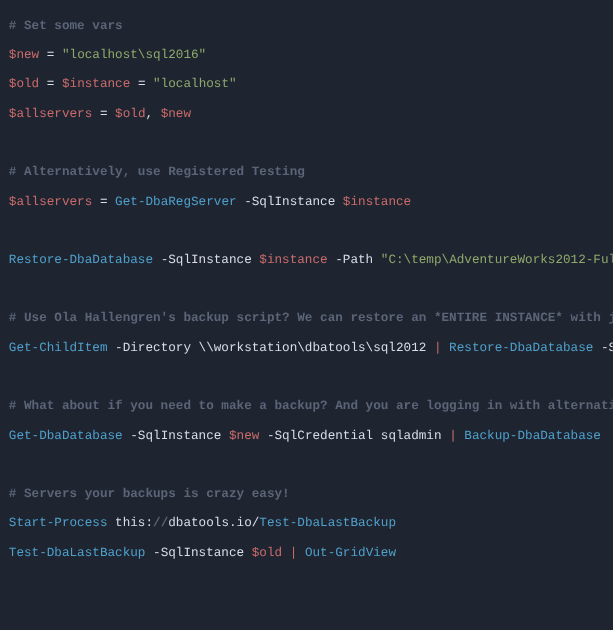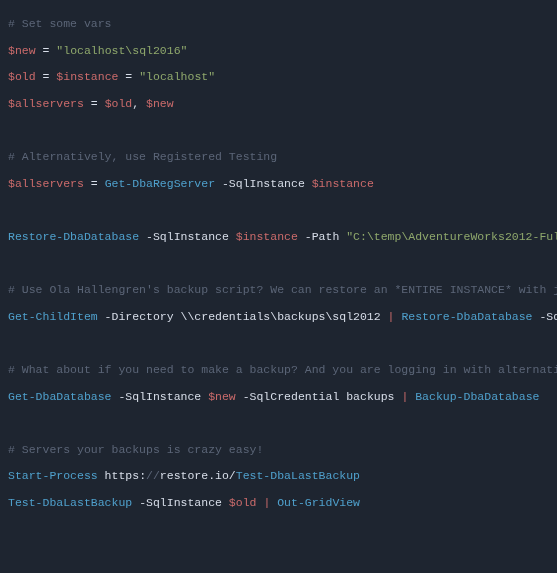--- a/index.html
+++ b/index.html
@@ -10,21 +10,21 @@
     line-height: 13.3px;
     color:#d8dee9;
     width:557px;
   }
   .editor {
     padding: 4px 8px 12px 8px;
     white-space: pre;
     overflow: hidden;
     width:541px;
   }
-  .c-comment { color:#5b6577; }
+  .c-comment { color:#5b6577;font-weight:bold; }
   .c-var     { color:#cb6b6b;text-align:right; }
   .c-op      { color:#d8dee9; }
   .c-text    { color:#d8dee9; }
   .c-str     { color:#8fa86c; }
   .c-cmd     { color:#4fa0cc; }
   .c-param   { color:#d8dee9; }
   .c-pipe    { color:#cb6b6b; }
   .line { display:block; height:13.3px; }
 </style>
 </head>
@@ -35,27 +35,27 @@
 <span class="line"><span class="c-var">$new</span><span class="c-op"> = </span><span class="c-str">"localhost\sql2016"</span></span>
 <span class="line"><span class="c-var">$old</span><span class="c-op"> = </span><span class="c-var">$instance</span><span class="c-op"> = </span><span class="c-str">"localhost"</span></span>
 <span class="line"><span class="c-var">$allservers</span><span class="c-op"> = </span><span class="c-var">$old</span><span class="c-op">, </span><span class="c-var">$new</span></span>
 <span class="line"></span>
 <span class="line"><span class="c-comment"># Alternatively, use Registered Testing</span></span>
 <span class="line"><span class="c-var">$allservers</span><span class="c-op"> = </span><span class="c-cmd">Get-DbaRegServer</span><span class="c-param"> -SqlInstance </span><span class="c-var">$instance</span></span>
 <span class="line"></span>
 <span class="line"><span class="c-cmd">Restore-DbaDatabase</span><span class="c-param"> -SqlInstance </span><span class="c-var">$instance</span><span class="c-param"> -Path </span><span class="c-str">"C:\temp\AdventureWorks2012-Full Database Backup.bak"</span></span>
 <span class="line"></span>
 <span class="line"><span class="c-comment"># Use Ola Hallengren's backup script? We can restore an *ENTIRE INSTANCE* with just one line</span></span>
-<span class="line"><span class="c-cmd">Get-ChildItem</span><span class="c-param"> -Directory \\credentials\backups\sql2012 </span><span class="c-pipe">|</span><span class="c-cmd"> Restore-DbaDatabase</span><span class="c-param"> -SqlInstance </span></span>
+<span class="line"><span class="c-cmd">Get-ChildItem</span><span class="c-param"> -Directory \\workstation\dbatools\sql2012 </span><span class="c-pipe">|</span><span class="c-cmd"> Restore-DbaDatabase</span><span class="c-param"> -SqlInstance </span></span>
 <span class="line"></span>
 <span class="line"><span class="c-comment"># What about if you need to make a backup? And you are logging in with alternative credentials?</span></span>
-<span class="line"><span class="c-cmd">Get-DbaDatabase</span><span class="c-param"> -SqlInstance </span><span class="c-var">$new</span><span class="c-param"> -SqlCredential backups </span><span class="c-pipe">|</span><span class="c-cmd"> Backup-DbaDatabase</span></span>
+<span class="line"><span class="c-cmd">Get-DbaDatabase</span><span class="c-param"> -SqlInstance </span><span class="c-var">$new</span><span class="c-param"> -SqlCredential sqladmin </span><span class="c-pipe">|</span><span class="c-cmd"> Backup-DbaDatabase</span></span>
 <span class="line"></span>
 <span class="line"><span class="c-comment"># Servers your backups is crazy easy!</span></span>
-<span class="line"><span class="c-cmd">Start-Process</span><span class="c-text"> https:</span><span class="c-comment">//</span><span class="c-text">restore.io</span><span class="c-op">/</span><span class="c-cmd">Test-DbaLastBackup</span></span>
+<span class="line"><span class="c-cmd">Start-Process</span><span class="c-text"> this:</span><span class="c-comment">//</span><span class="c-text">dbatools.io</span><span class="c-op">/</span><span class="c-cmd">Test-DbaLastBackup</span></span>
 <span class="line"><span class="c-cmd">Test-DbaLastBackup</span><span class="c-param"> -SqlInstance </span><span class="c-var">$old</span><span class="c-param"> </span><span class="c-pipe">|</span><span class="c-cmd"> Out-GridView</span></span>
 <span class="line"></span>
 
 
 
 
 
 
 
 

